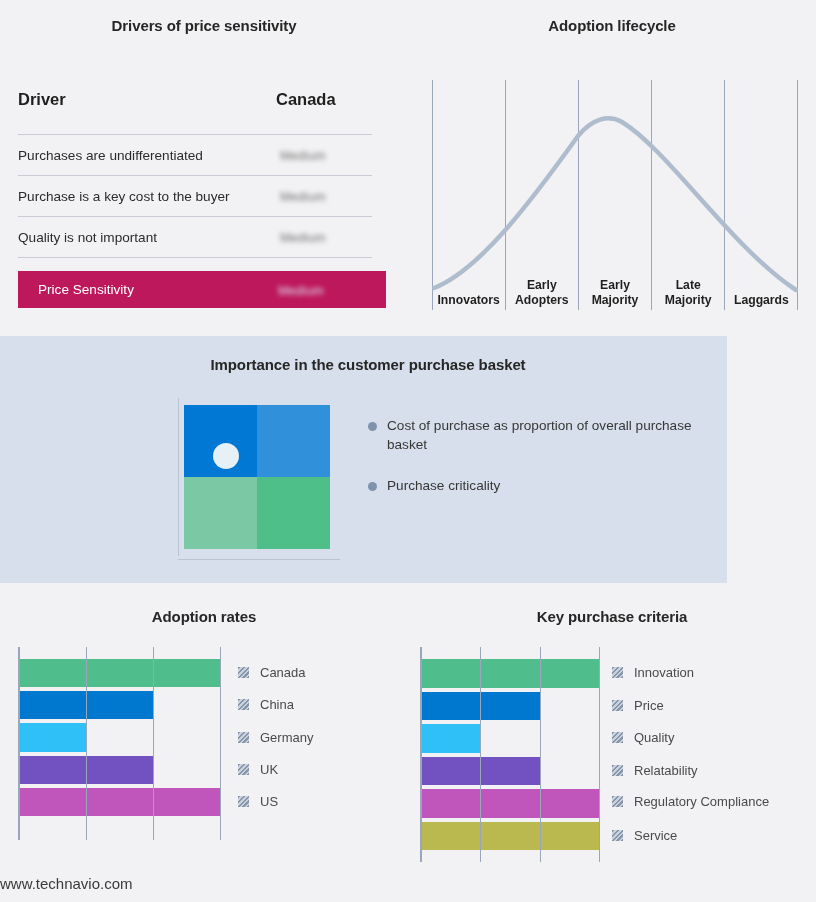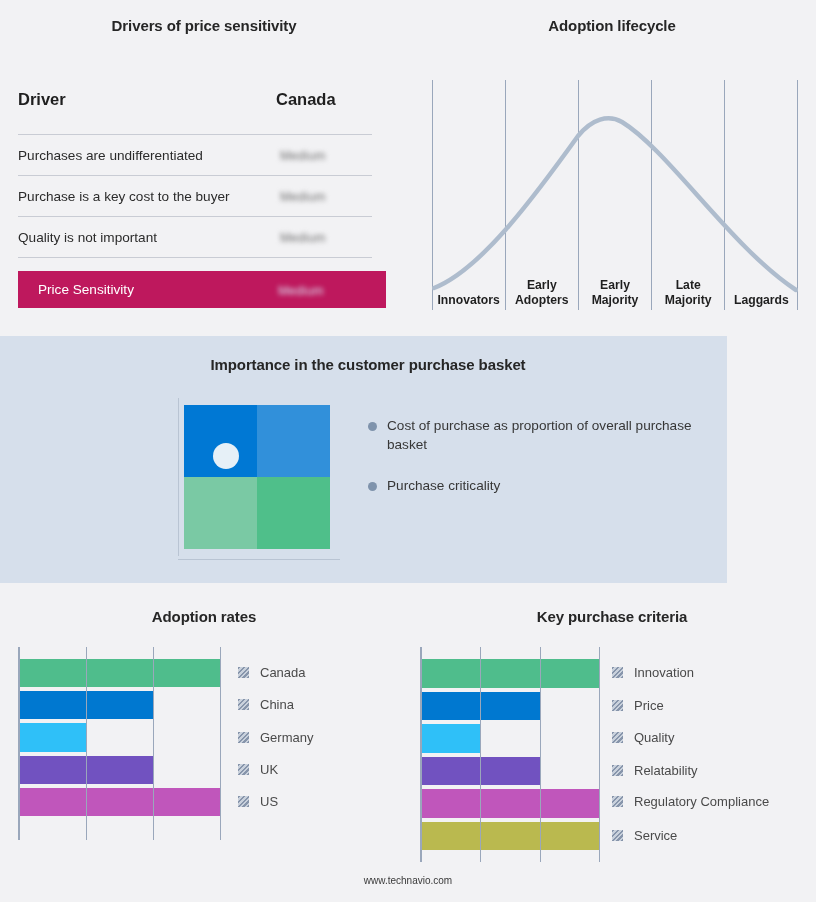--- a/index.html
+++ b/index.html
@@ -127,21 +127,21 @@
   .leg-sw {
     width: 11px; height: 11px; margin-right: 11px; flex: none;
     background:
       repeating-linear-gradient(-45deg, #8795ab 0 1.6px, #c9d1dc 1.6px 3.4px);
   }
   .leg-lb { font-size: 13px; color: #4a4a4a; white-space: nowrap; }
 
   
   #footer {
     position: absolute; left: 0; top: 875px; width: 816px;
-    text-align: center; font-size: 10px; color: #3a3a3a;
+    text-align: left; font-size: 15px; color: #3a3a3a;
   }
 </style>
 </head>
 <body>
 
 <div class="page">
 
   <section id="drivers">
     <h2 class="panel-title">Drivers of price sensitivity</h2>
 

